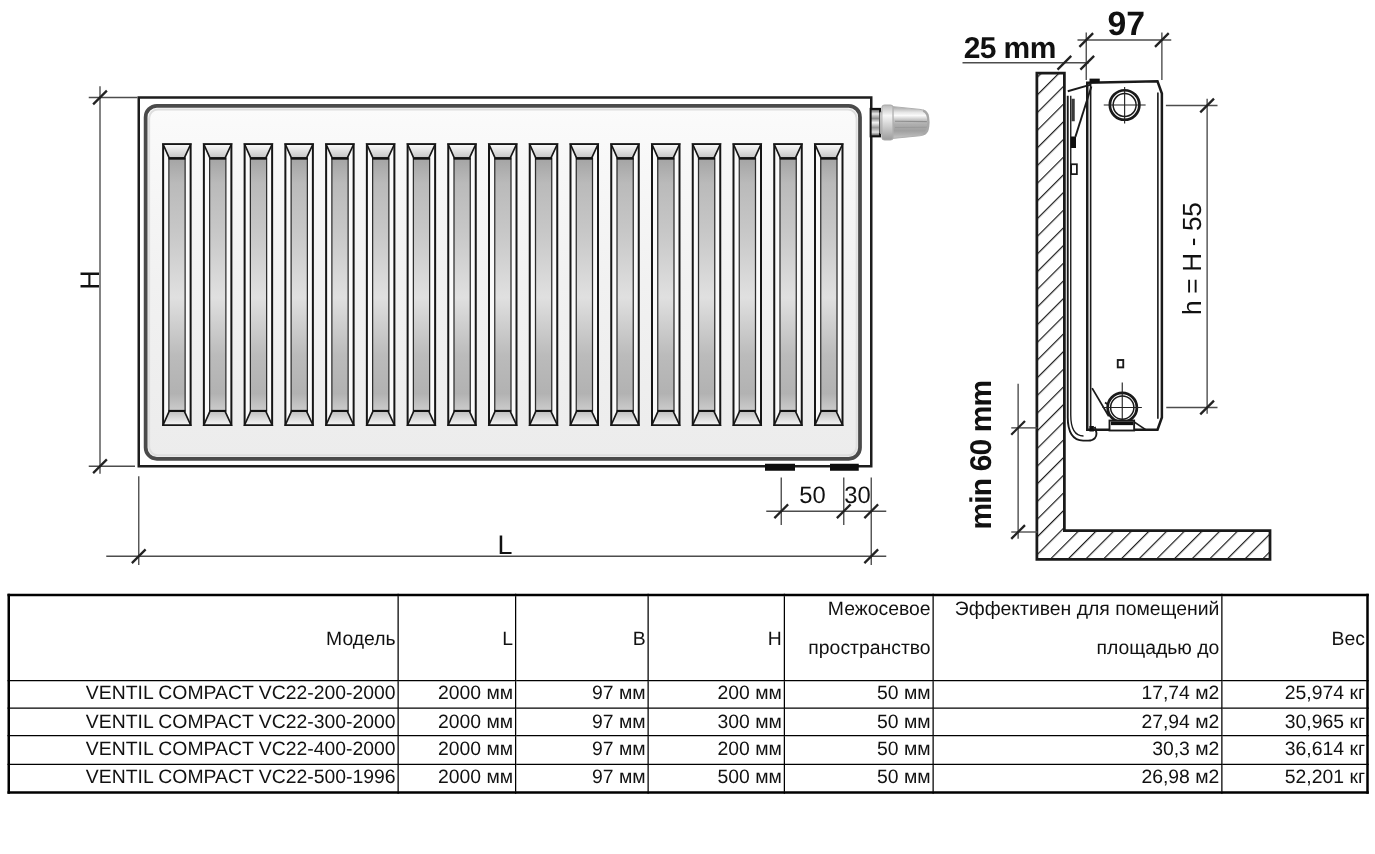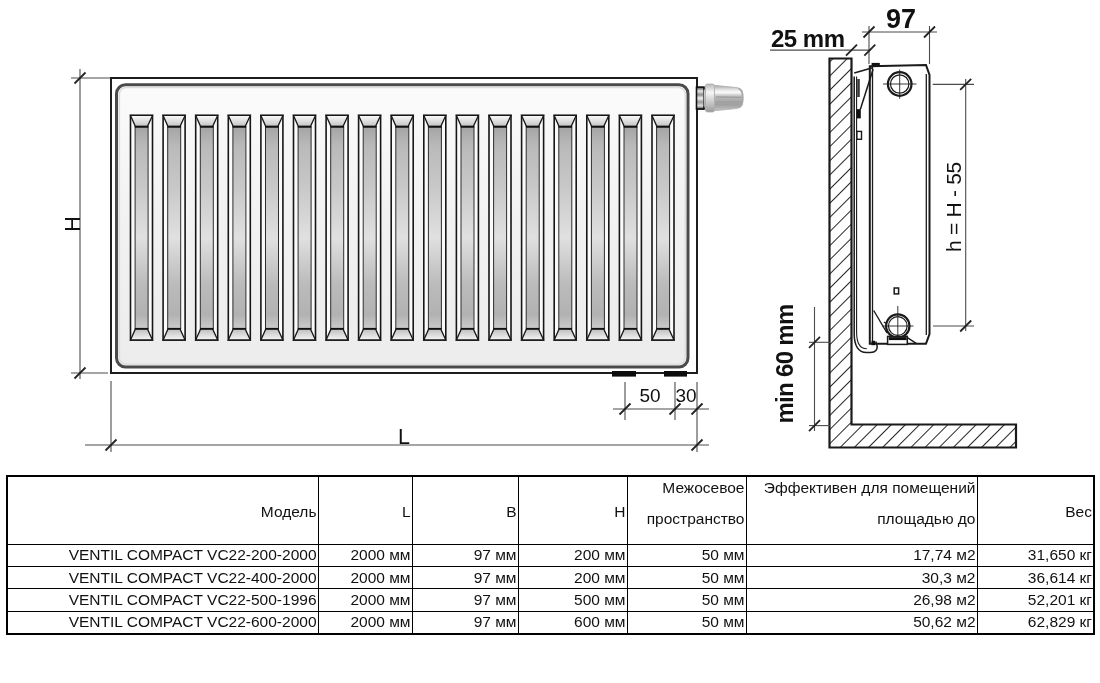--- a/index.html
+++ b/index.html
@@ -259,44 +259,44 @@
           </td>
   <td>Вес</td>
 </tr>
 <tr class="row">
           <td>VENTIL COMPACT VC22-200-2000</td>
           <td>2000 мм</td>
           <td>97 мм</td>
           <td>200 мм</td>
           <td>50 мм</td>
           <td>17,74 м2</td>
-          <td>31,650 кг</td>
+          <td>25,974 кг</td>
+        </tr>
+<tr class="row">
+          <td>VENTIL COMPACT VC22-300-2000</td>
+          <td>2000 мм</td>
+          <td>97 мм</td>
+          <td>300 мм</td>
+          <td>50 мм</td>
+          <td>27,94 м2</td>
+          <td>30,965 кг</td>
         </tr>
 <tr class="row">
           <td>VENTIL COMPACT VC22-400-2000</td>
           <td>2000 мм</td>
           <td>97 мм</td>
           <td>200 мм</td>
           <td>50 мм</td>
           <td>30,3 м2</td>
           <td>36,614 кг</td>
         </tr>
 <tr class="row">
           <td>VENTIL COMPACT VC22-500-1996</td>
           <td>2000 мм</td>
           <td>97 мм</td>
           <td>500 мм</td>
           <td>50 мм</td>
           <td>26,98 м2</td>
           <td>52,201 кг</td>
         </tr>
-<tr class="row">
-          <td>VENTIL COMPACT VC22-600-2000</td>
-          <td>2000 мм</td>
-          <td>97 мм</td>
-          <td>600 мм</td>
-          <td>50 мм</td>
-          <td>50,62 м2</td>
-          <td>62,829 кг</td>
-        </tr>
 </tbody>
     </table>
 </div>
 
 </body></html>

